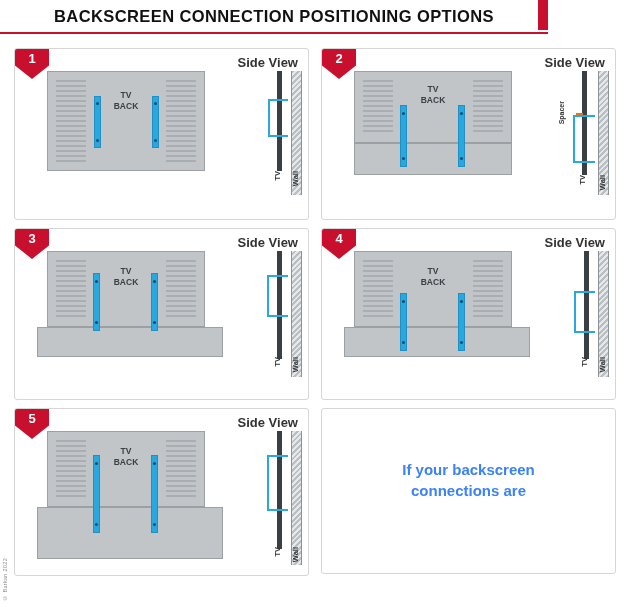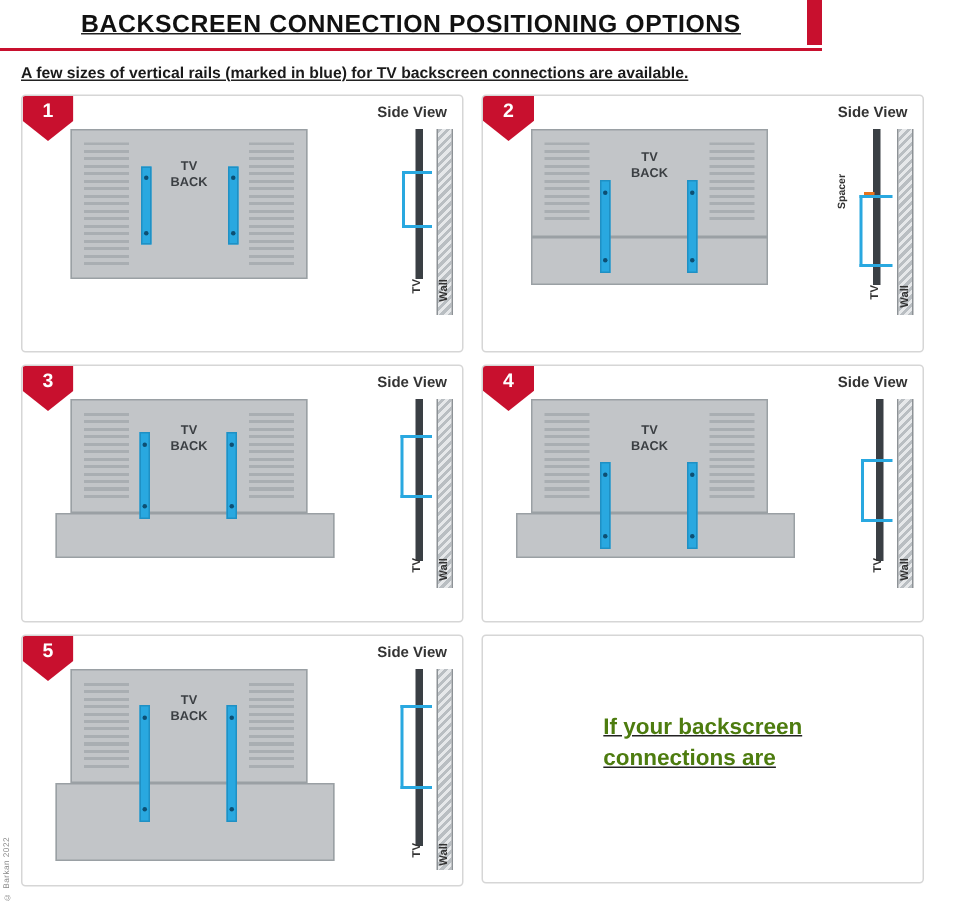--- a/index.html
+++ b/index.html
@@ -4,21 +4,21 @@
 <style>
   html,body{margin:0;padding:0;}
   body{
     width:640px;height:607px;
     background:#ffffff;
     font-family:"Liberation Sans", sans-serif;
     color:#222;
     overflow:hidden;
     position:relative;
   }
-  .page{position:relative;width:548px;height:607px;box-sizing:border-box;text-decoration:underline;}
+  .page{position:relative;width:548px;height:607px;box-sizing:border-box;}
 
   
   .header{
     position:relative;
     height:32px;
     display:flex;align-items:center;justify-content:center;
     border-bottom:2px solid #c8102e;
   }
   .header .title{
     font-size:16.5px;font-weight:bold;letter-spacing:.4px;
@@ -60,21 +60,21 @@
     background:#c8102e;
     clip-path:polygon(0 0,100% 0,100% 55%,50% 100%,0 55%);
     color:#fff;font-weight:bold;font-size:13px;
     display:flex;align-items:flex-start;justify-content:center;
     padding-top:2px;box-sizing:border-box;
     z-index:5;
   }
 
   .sideview-label{
     position:absolute;right:10px;top:6px;
-    font-size:10px;font-weight:bold;color:#333;
+    font-size:13px;font-weight:bold;color:#333;
   }
 
   
   .tv-area{position:absolute;left:36px;top:20px;}
   .tv-body{
     position:relative;
     background:#c2c5c8;
     border:1px solid #9aa0a4;
     box-sizing:border-box;
   }
@@ -115,21 +115,21 @@
   }
   .orange{position:absolute;background:#e8731c;}
 
   
   .contact{
     position:relative;height:166px;border:1px solid #d6d6d6;border-radius:3px;
     display:flex;flex-direction:column;align-items:center;justify-content:center;
     padding:6px 10px;box-sizing:border-box;
   }
   .contact .msg{
-    color:#4d7c0f;font-weight:bold;font-size:15px;line-height:21px;margin-top:20px;
+    color:#3b82f6;font-weight:bold;font-size:15px;line-height:21px;text-align:center;margin-top:20px;
   }
   .contact .urlbar{
     margin-top:12px;width:258px;background:#c8102e;color:#fff;
     text-align:center;font-weight:bold;font-size:12.5px;
     padding:6px 0;border-radius:2px;
   }
 
   
   .credit{
     position:absolute;left:2px;bottom:6px;
@@ -142,21 +142,20 @@
 <body>
 
 <div class="page">
 
   <div class="header">
     <div class="title">BACKSCREEN CONNECTION POSITIONING OPTIONS</div>
     <div class="header-corner"></div>
   </div>
 
   <div class="intro">
-    <div>A few sizes of vertical rails (marked in blue) for TV backscreen connections are available.</div>
   </div>
 
   <div class="grid">
 
     <div class="panel">
       <div class="flag">1</div>
       <div class="sideview-label">Side View</div>
 
       <div class="tv-area" style="left:32px;top:22px;">
         <div class="tv-body" style="width:158px;height:100px;">

